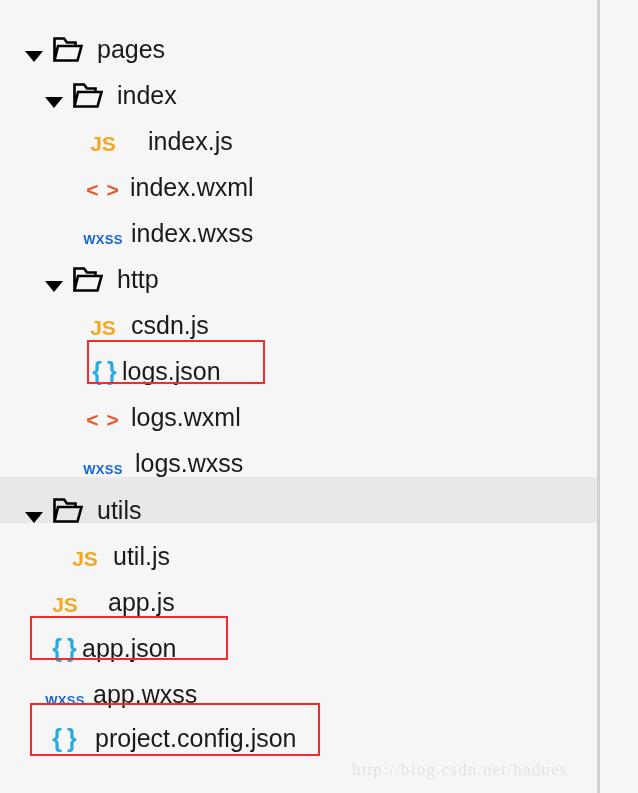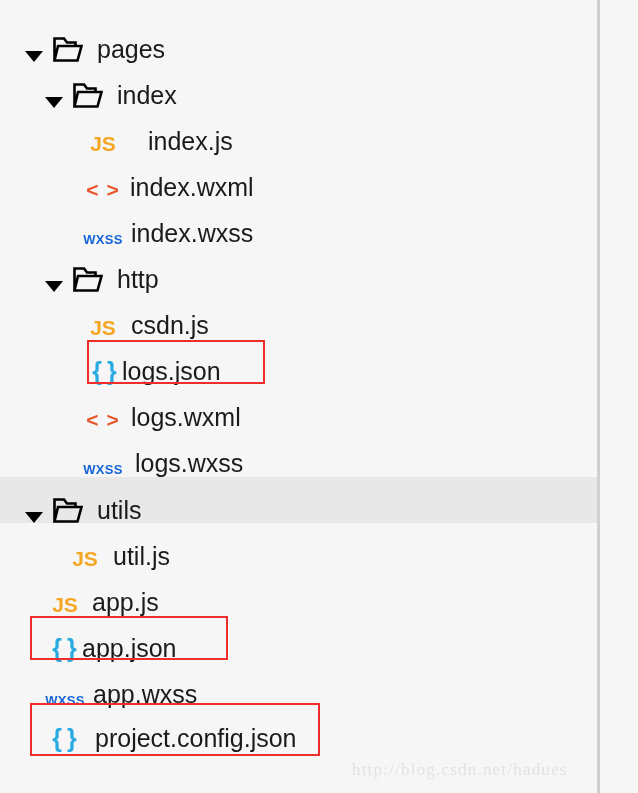--- a/index.html
+++ b/index.html
@@ -218,21 +218,21 @@
 
   <div class="tree-row" style="top:523px">
     <span style="width:68px;flex:0 0 auto"></span>
     <span class="file-icon icon-js">JS</span>
     <span class="node-label" style="margin-left:11px">util.js</span>
   </div>
 
   <div class="tree-row" style="top:569px">
     <span style="width:48px;flex:0 0 auto"></span>
     <span class="file-icon icon-js">JS</span>
-    <span class="node-label" style="margin-left:10px">app.js</span>
+    <span class="node-label" style="margin-left:26px">app.js</span>
   </div>
 
   <div class="tree-row" style="top:615px">
     <span style="width:46px;flex:0 0 auto"></span>
     <span class="file-icon icon-json">{ }</span>
     <span class="node-label" style="">app.json</span>
   </div>
 
   <div class="tree-row" style="top:661px">
     <span style="width:45px;flex:0 0 auto"></span>

